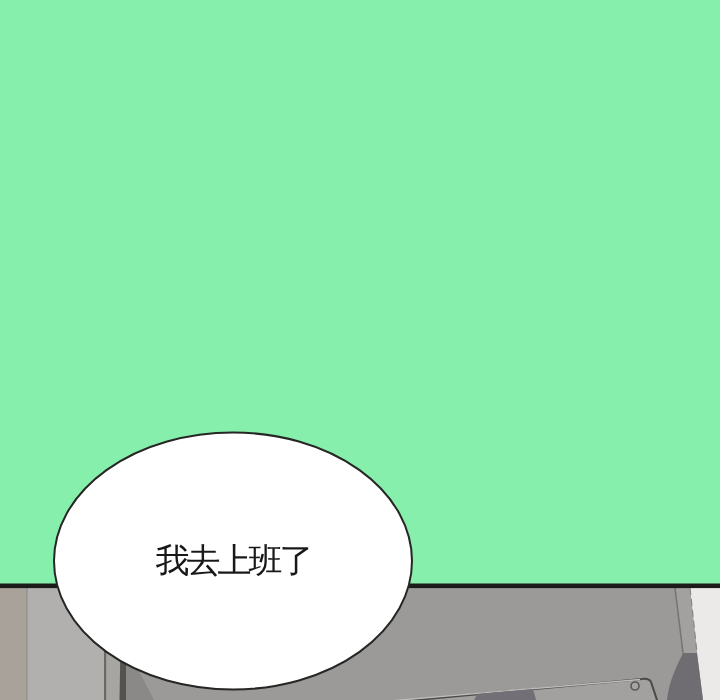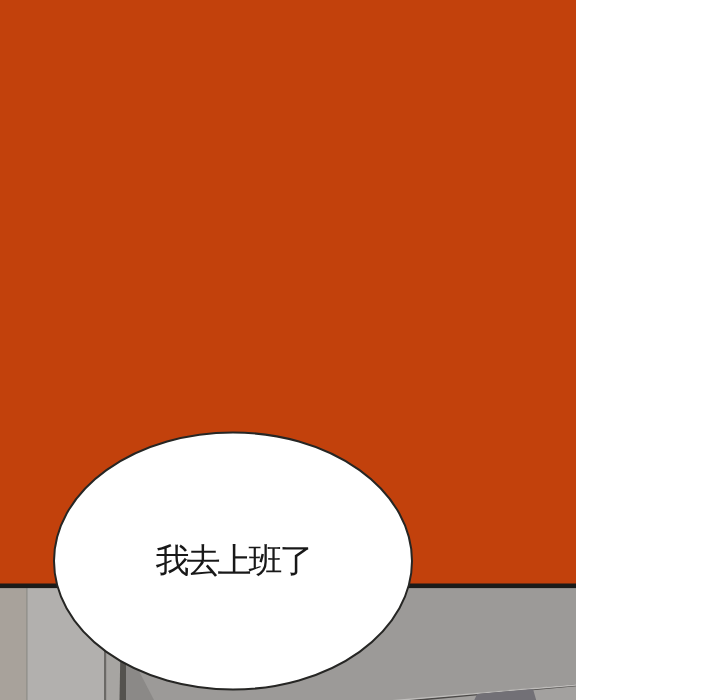--- a/index.html
+++ b/index.html
@@ -1,19 +1,19 @@
 <!DOCTYPE html>
 <html><head>
 <meta charset="utf-8">
 <style>
   html,body{margin:0;padding:0;background:#ffffff;}
   .panel{
     position:relative;
-    width:576px;height:700px;
-    background:#c2410c;
+    width:720px;height:700px;
+    background:#86efac;
     overflow:hidden;
     font-family:"Liberation Sans", sans-serif;
   }
   .scene-svg{position:absolute;left:0;top:580px;width:720px;height:120px;display:block;}
   .bubble-svg{position:absolute;left:0;top:0;width:720px;height:700px;display:block;}
   .bubble-text{
     position:absolute;
     left:83px;top:527px;width:300px;height:68px;
     display:flex;align-items:center;justify-content:center;
     font-size:34px;

